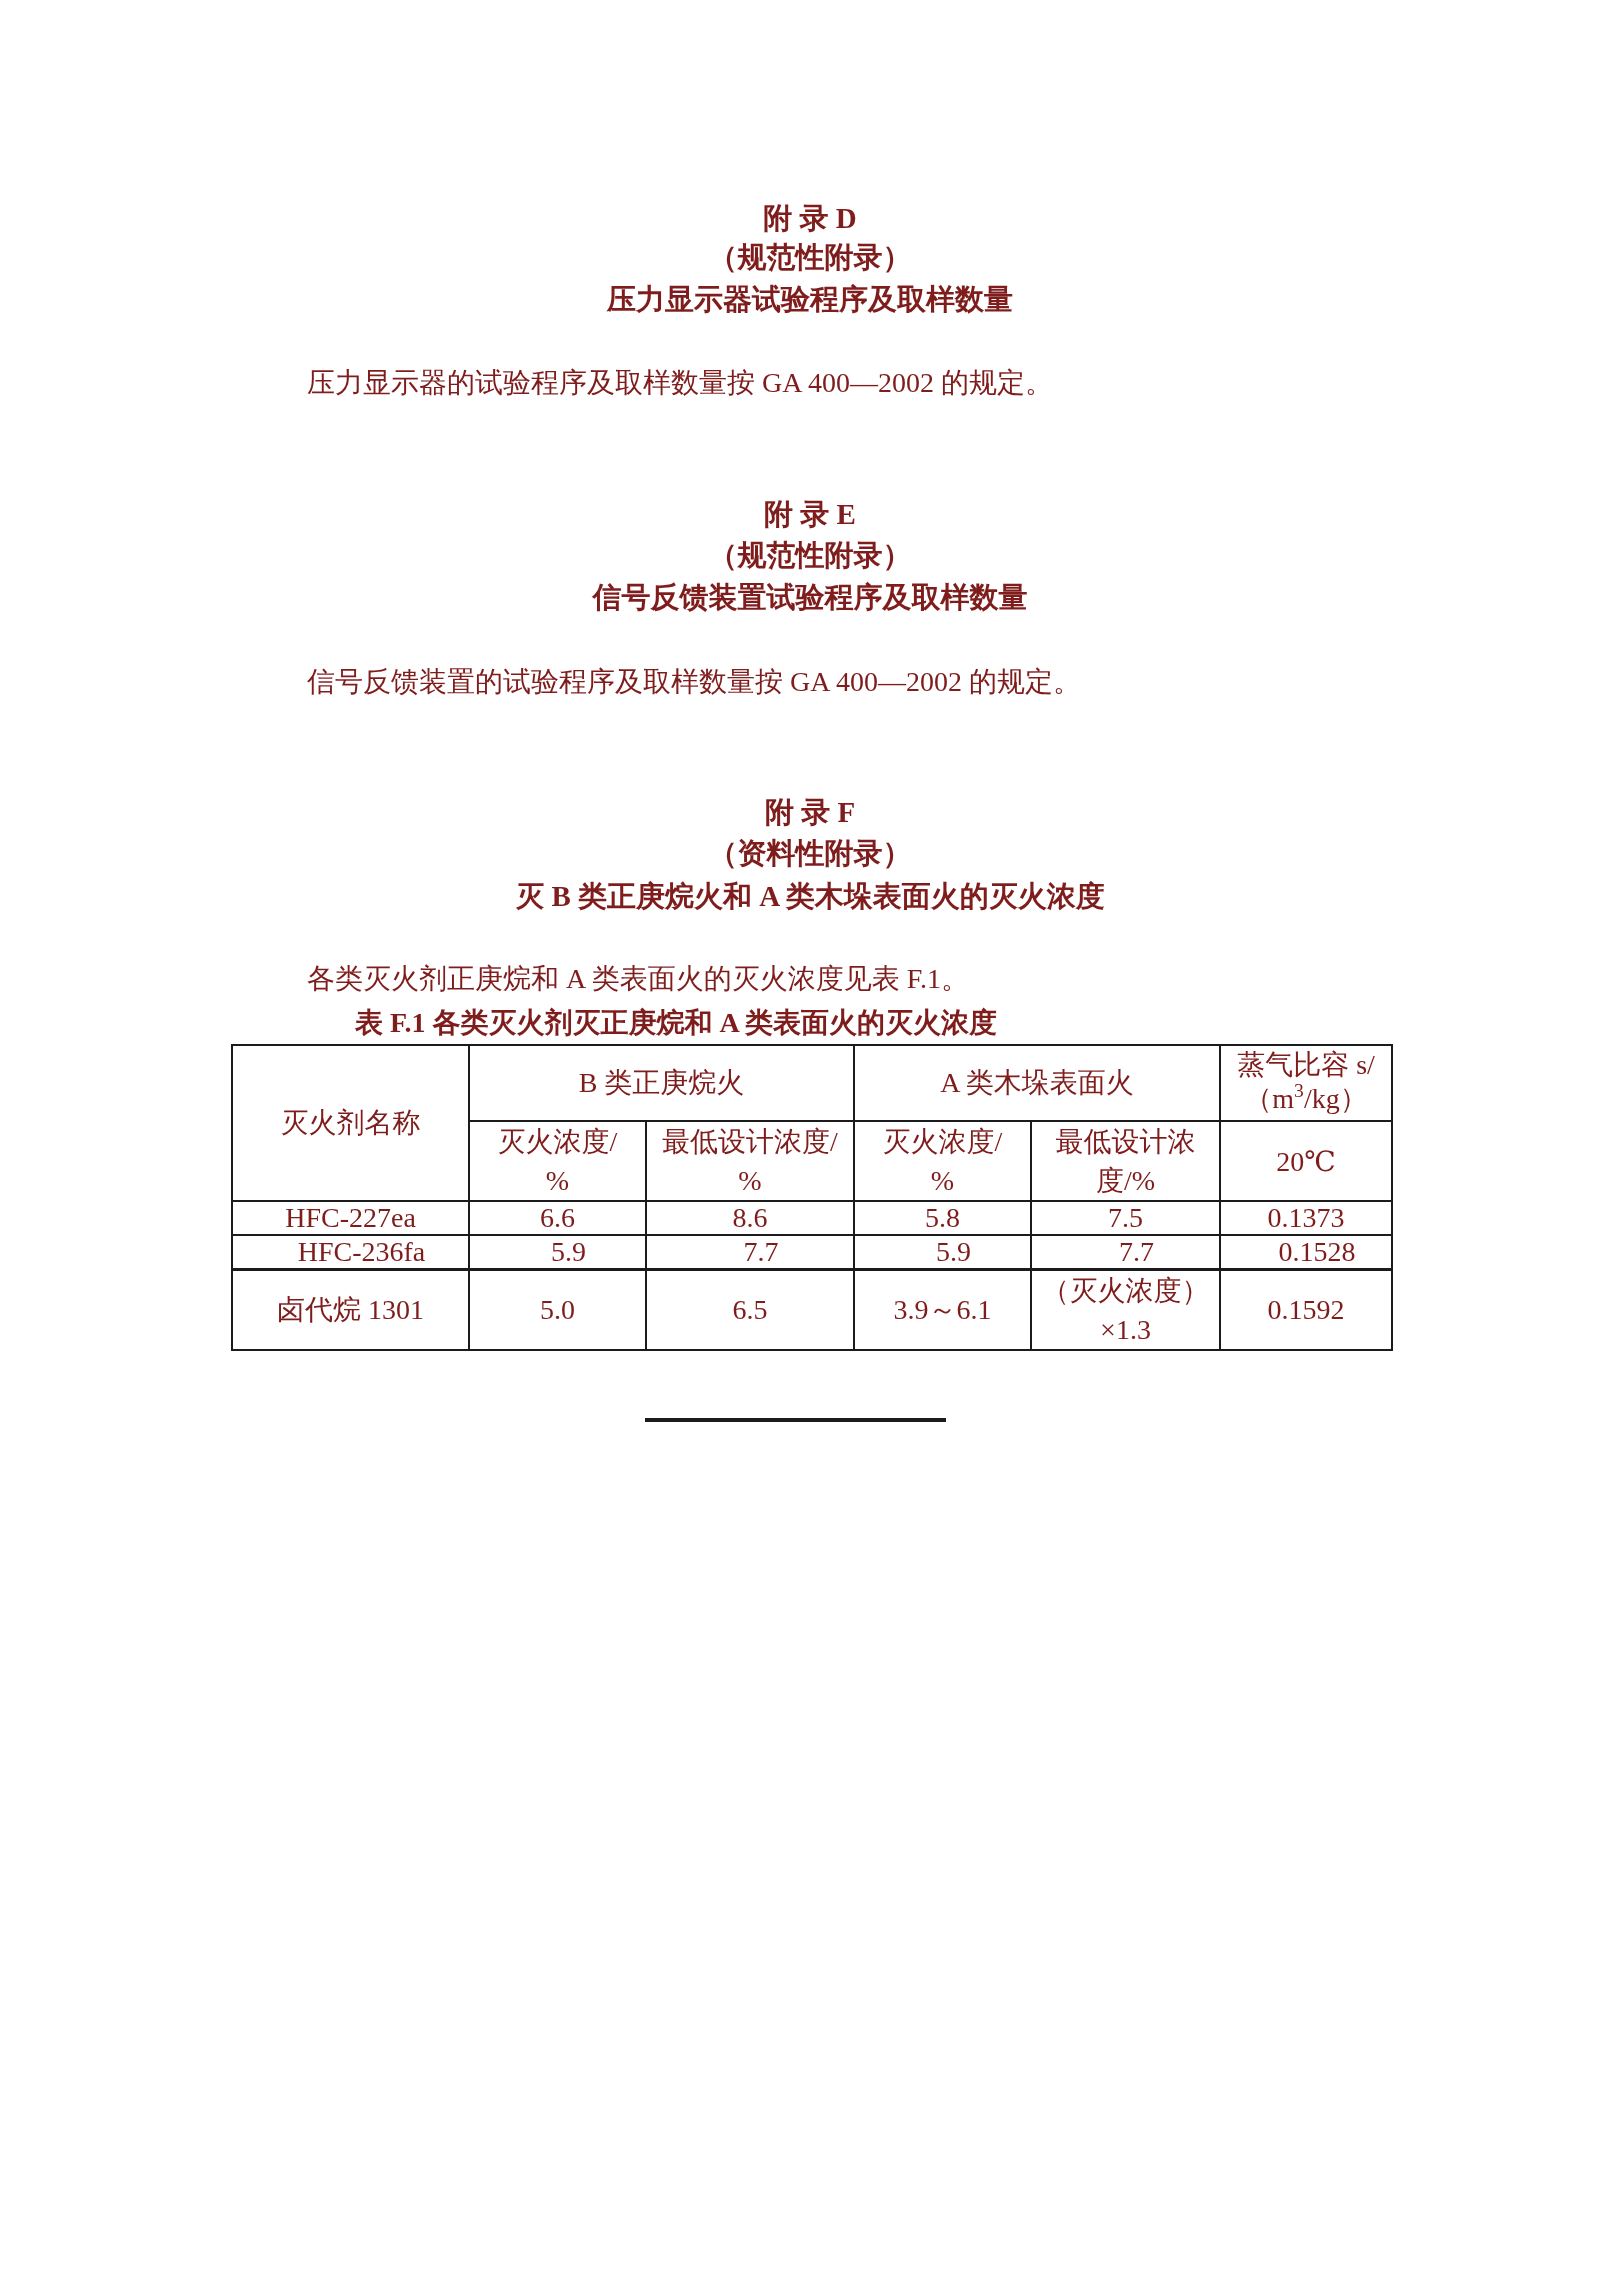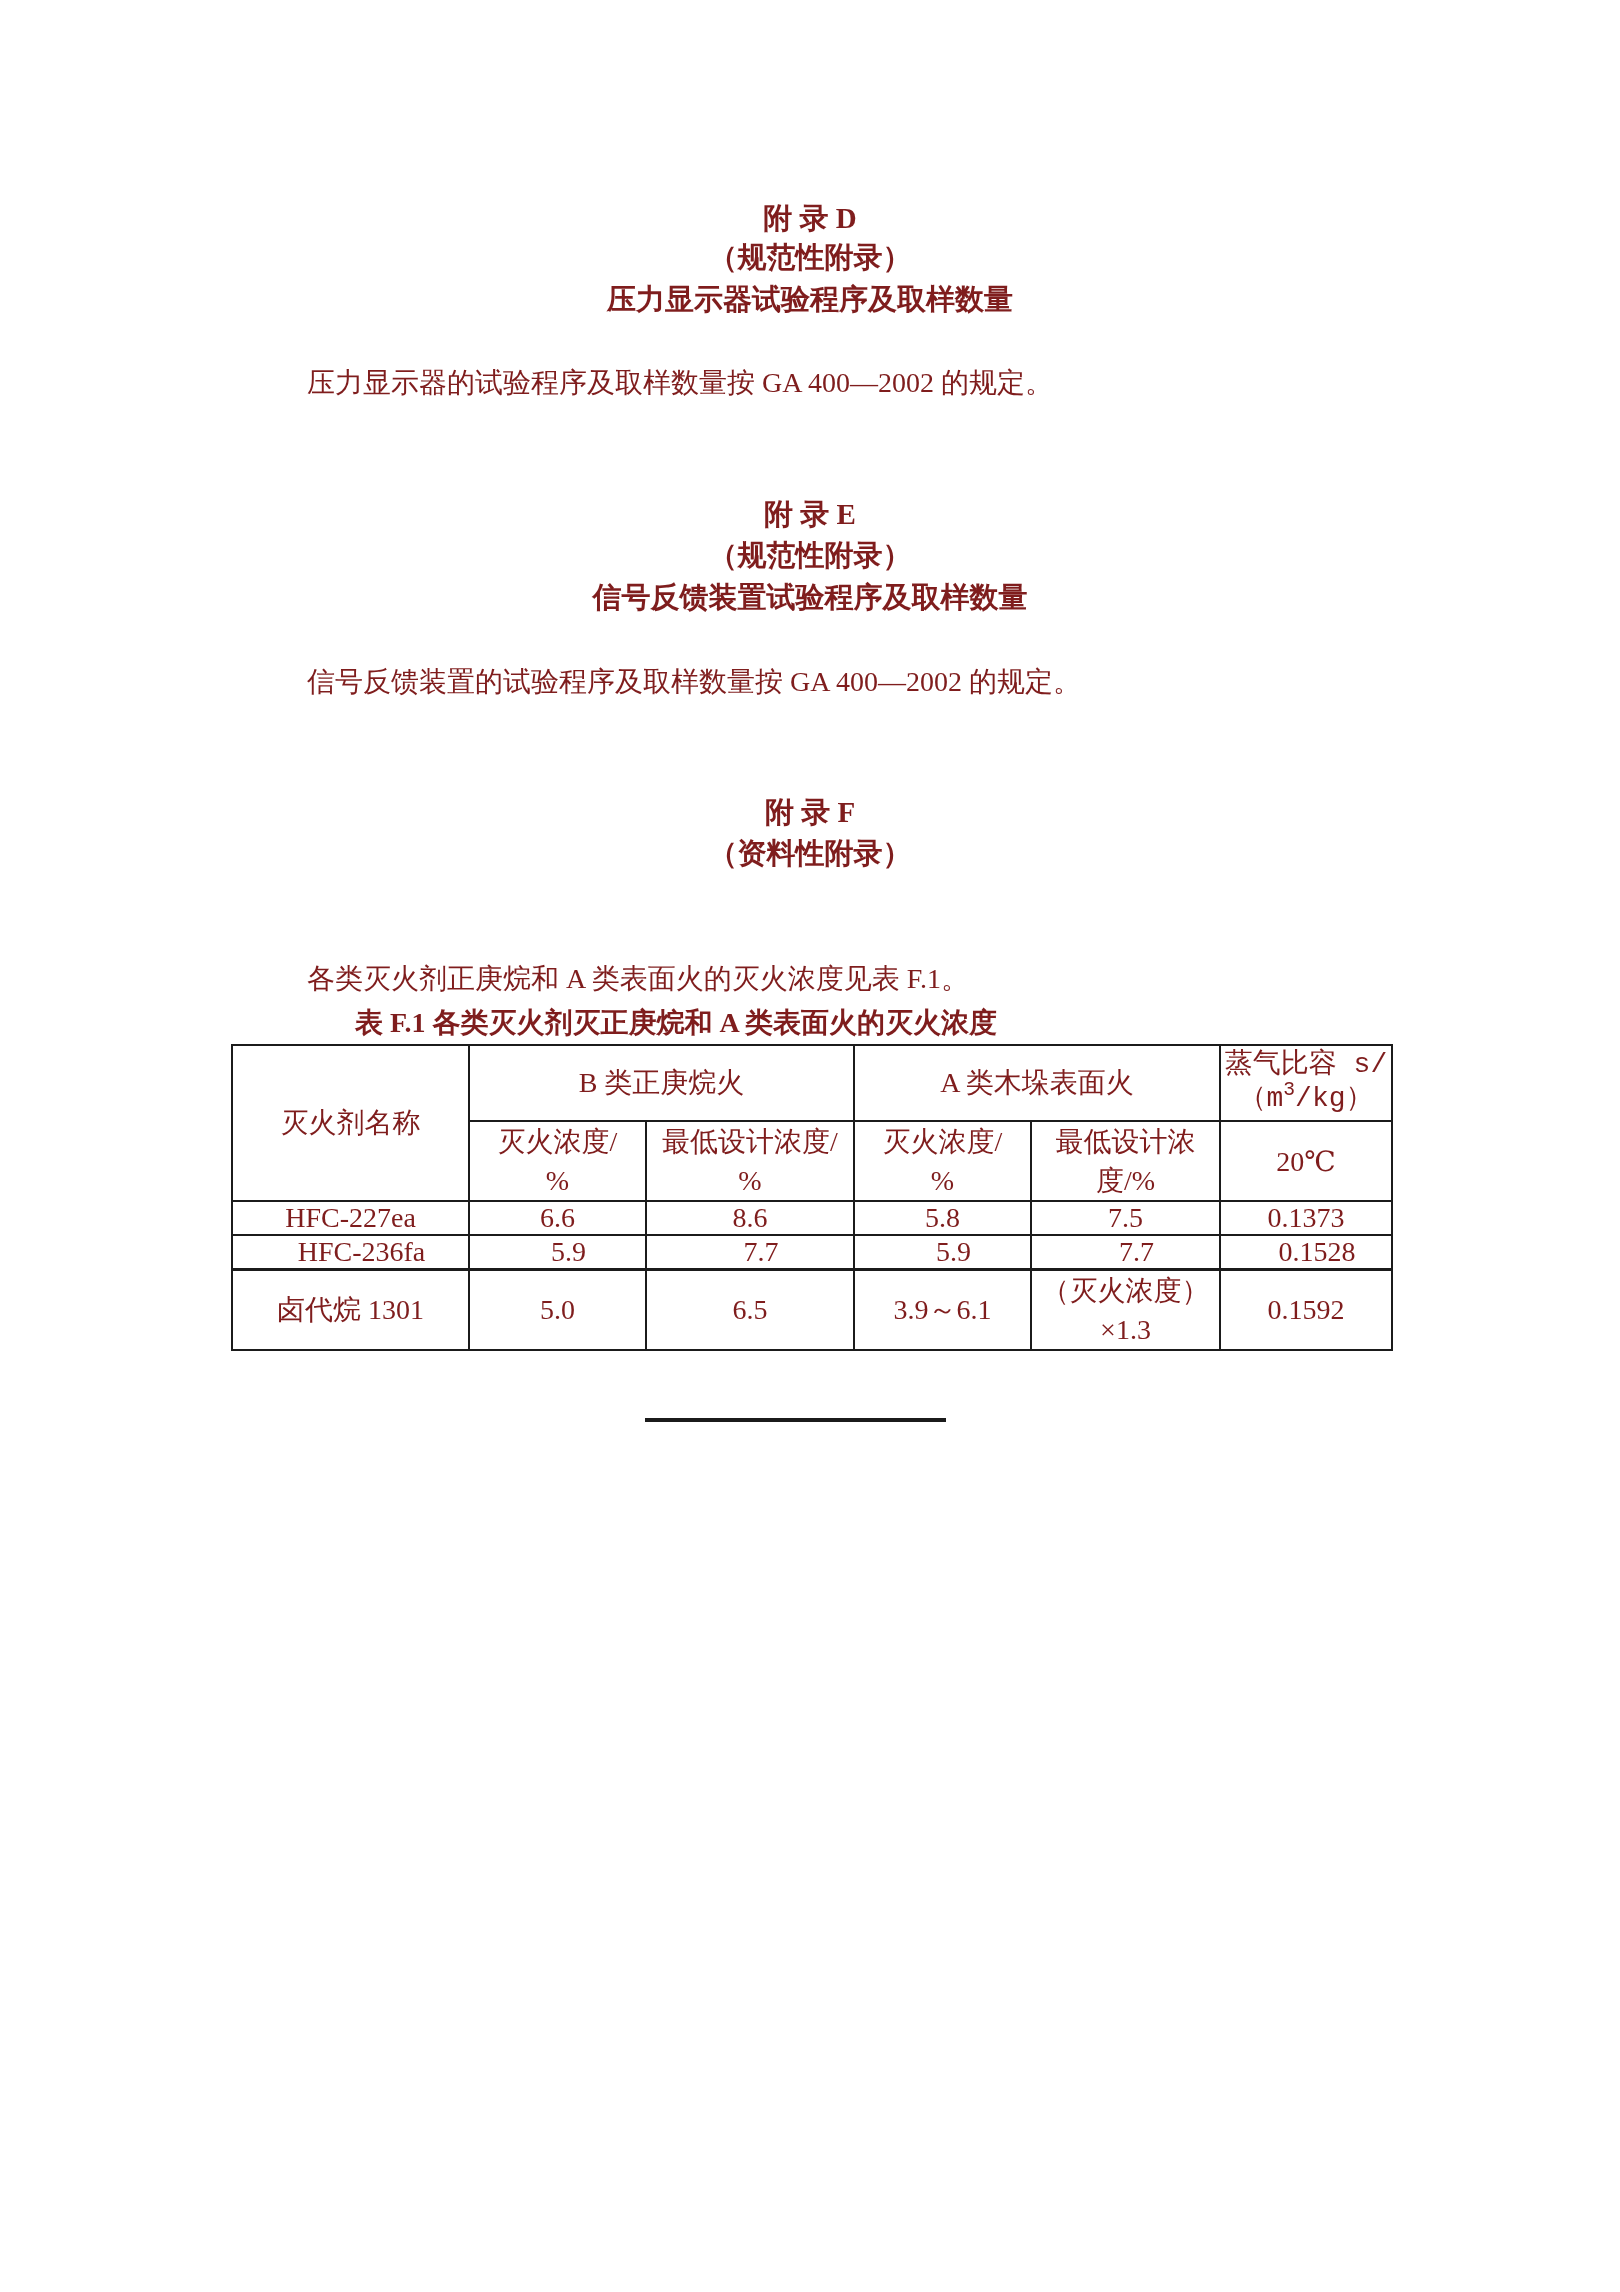--- a/index.html
+++ b/index.html
@@ -57,21 +57,21 @@
     border: 2px solid #1b1b1b;
     text-align: center;
     vertical-align: middle;
     padding: 0;
     font-weight: normal;
     overflow: hidden;
   }
   table.f1 .sub-row th { border-bottom-width: 2.9px; }
   th.agent-cell { border-bottom-width: 2.9px; }
   table.f1 .data-r2 td { border-bottom-width: 3.9px; padding-left: 22px; }
-  th.vapor-head { line-height: 34px; font-family: Liberation Mono, monospace; }
+  th.vapor-head { line-height: 34px; }
   th.subhead { line-height: 39px; }
   td.twoline { line-height: 39px; }
   .sup3 {
     font-size: 0.7em;
     position: relative;
     top: -0.55em;
   }
   .endline {
     position: absolute;
     top: 1418px;
@@ -91,20 +91,21 @@
   <div class="hline" style="top:282px">压力显示器试验程序及取样数量</div>
   <div class="para" style="top:365px">压力显示器的试验程序及取样数量按 GA 400—2002 的规定。</div>
 
   <div class="hline" style="top:497px">附 录 E</div>
   <div class="hline" style="top:538px">（规范性附录）</div>
   <div class="hline" style="top:580px">信号反馈装置试验程序及取样数量</div>
   <div class="para" style="top:664px">信号反馈装置的试验程序及取样数量按 GA 400—2002 的规定。</div>
 
   <div class="hline" style="top:795px">附 录 F</div>
   <div class="hline" style="top:836px">（资料性附录）</div>
+  <div class="hline" style="top:879px">灭 B 类正庚烷火和 A 类木垛表面火的灭火浓度</div>
   <div class="para" style="top:961px">各类灭火剂正庚烷和 A 类表面火的灭火浓度见表 F.1。</div>
 
   <div class="caption" style="top:1005px">表 F.1 各类灭火剂灭正庚烷和 A 类表面火的灭火浓度</div>
 
   <table class="f1">
     <colgroup>
       <col style="width:237px">
       <col style="width:177px">
       <col style="width:208px">
       <col style="width:177px">

